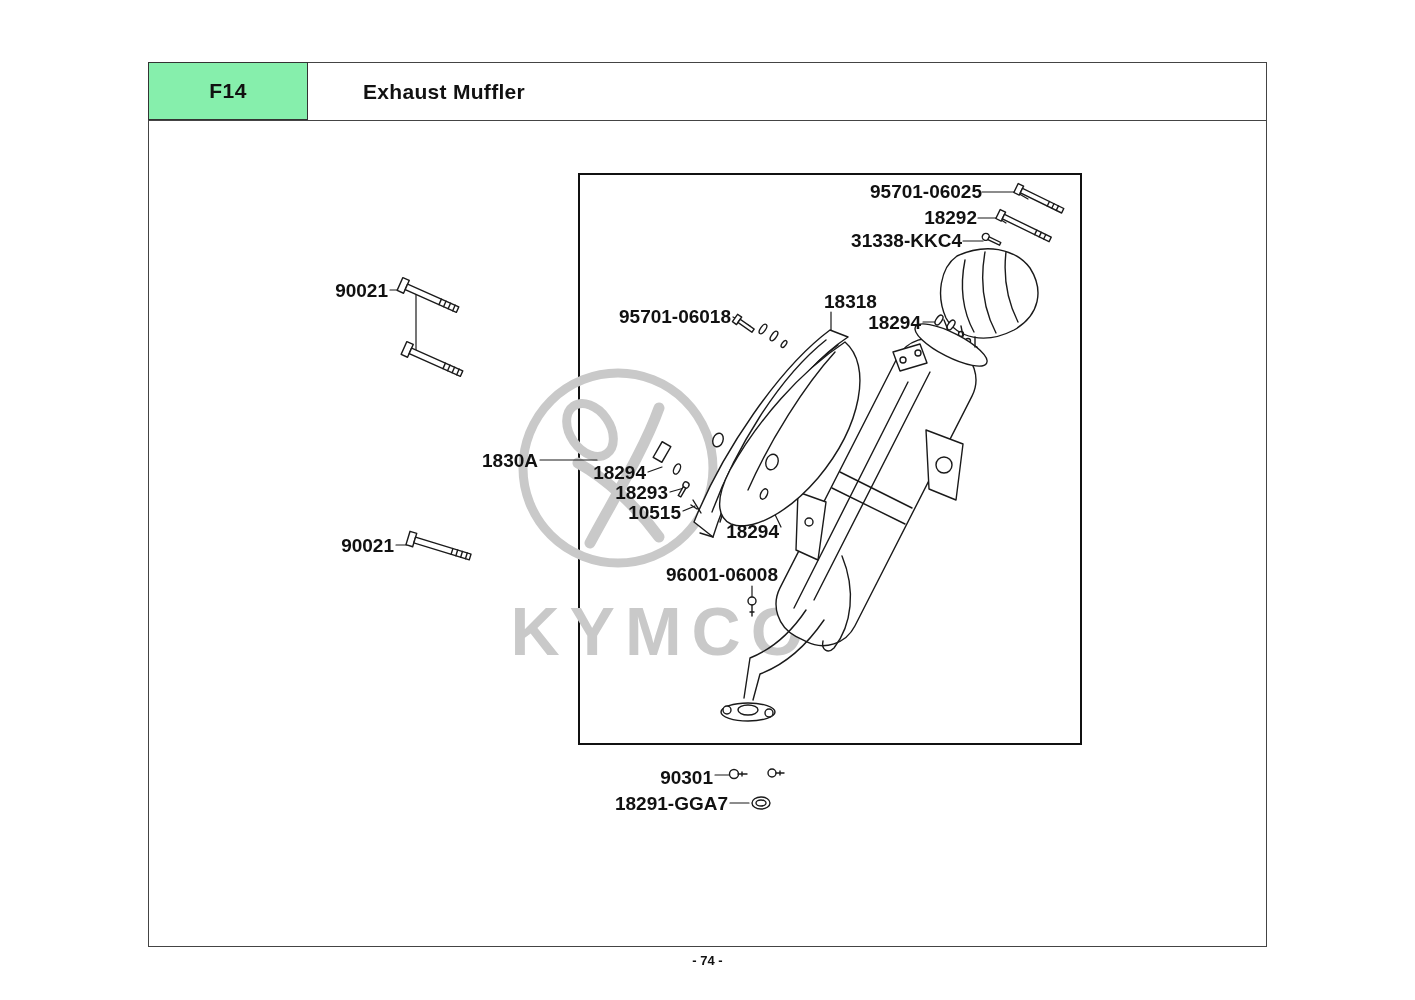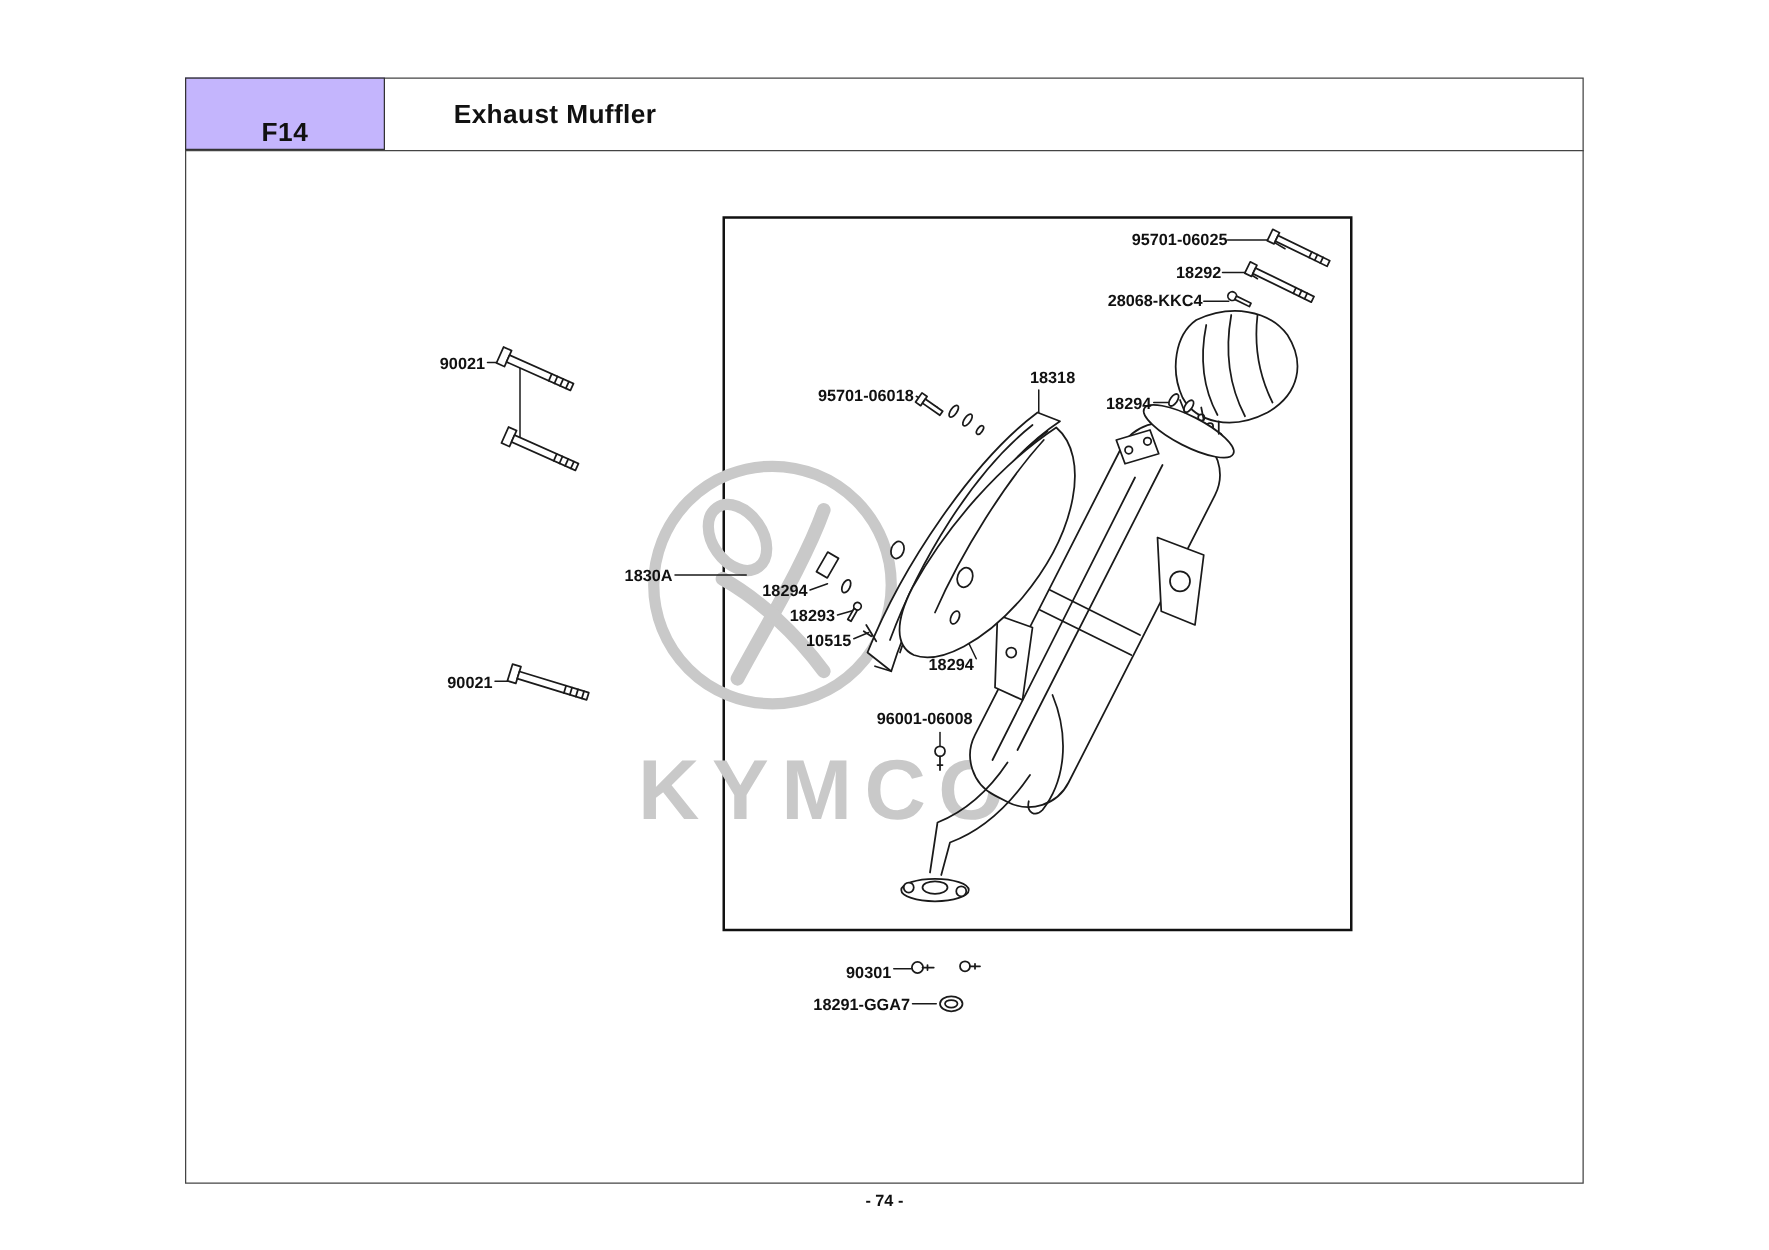--- a/index.html
+++ b/index.html
@@ -10,35 +10,35 @@
   .outer-frame{
     position:absolute;left:148px;top:62px;width:1119px;height:885px;
     border:1px solid #444;box-sizing:border-box;background:transparent;
   }
   .header-rule{
     position:absolute;left:148px;top:120px;width:1119px;height:0;
     border-top:1px solid #444;
   }
   .code-box{
     position:absolute;left:148px;top:62px;width:160px;height:58px;
-    border:1.5px solid #333;box-sizing:border-box;background:#c4b5fd;
-    display:flex;align-items:flex-end;justify-content:center;
+    border:1.5px solid #333;box-sizing:border-box;background:#86efac;
+    display:flex;align-items:center;justify-content:center;
     font-size:21px;font-weight:bold;letter-spacing:.5px;
   }
   .sheet-title{
     position:absolute;left:363px;top:80px;font-size:21px;font-weight:bold;
     letter-spacing:.3px;
   }
   .inner-box{
     position:absolute;left:578px;top:173px;width:504px;height:572px;
     border:2px solid #111;box-sizing:border-box;background:transparent;
   }
   .art{position:absolute;left:0;top:0;z-index:1;}
   .part-label{
-    position:absolute;z-index:2;font-size:13px;font-weight:bold;
+    position:absolute;z-index:2;font-size:19px;font-weight:bold;
     white-space:nowrap;color:#111;line-height:20px;
   }
   .footer-page{
     position:absolute;left:0;top:953px;width:1415px;text-align:center;
     font-size:13px;font-weight:bold;z-index:2;
   }
 </style>
 </head>
 <body>
 
@@ -226,21 +226,21 @@
 
       <g fill="#fff">
         <ellipse cx="761" cy="803" rx="9" ry="6"></ellipse>
         <ellipse cx="761" cy="803" rx="5" ry="3"></ellipse>
       </g>
     </g>
   </svg>
 
   <div class="part-label" style="right:433px;top:182px;">95701-06025</div>
   <div class="part-label" style="right:438px;top:208px;">18292</div>
-  <div class="part-label" style="right:453px;top:231px;">28068-KKC4</div>
+  <div class="part-label" style="right:453px;top:231px;">31338-KKC4</div>
   <div class="part-label" style="right:1027px;top:281px;">90021</div>
   <div class="part-label" style="right:684px;top:307px;">95701-06018</div>
   <div class="part-label" style="left:803px;top:292px;margin-left:21px;">18318</div>
   <div class="part-label" style="right:494px;top:313px;">18294</div>
   <div class="part-label" style="right:877px;top:451px;">1830A</div>
   <div class="part-label" style="right:769px;top:463px;">18294</div>
   <div class="part-label" style="right:747px;top:483px;">18293</div>
   <div class="part-label" style="right:734px;top:503px;">10515</div>
   <div class="part-label" style="right:636px;top:522px;">18294</div>
   <div class="part-label" style="right:1021px;top:536px;">90021</div>

